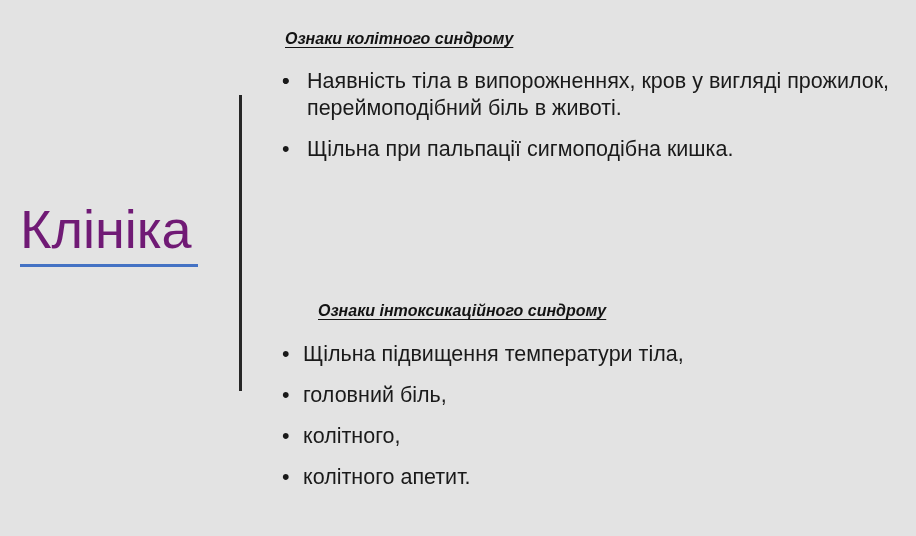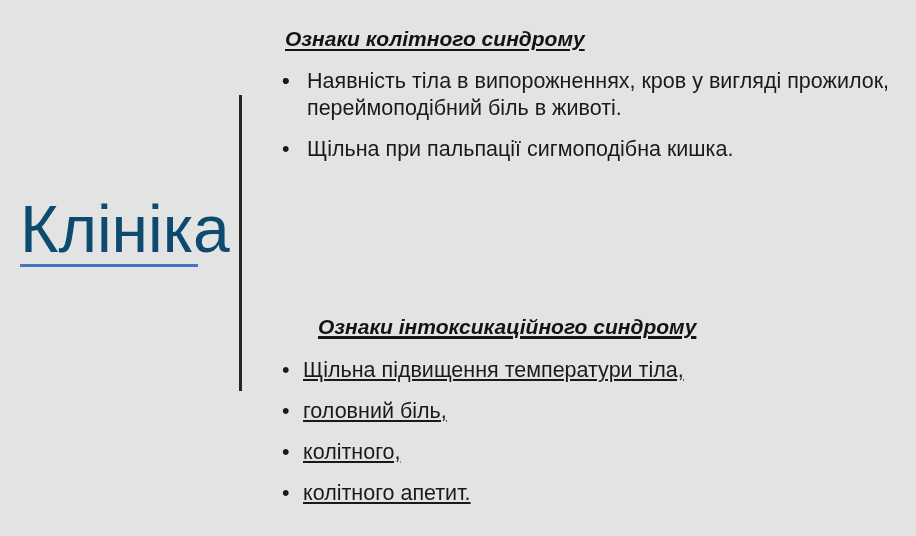--- a/index.html
+++ b/index.html
@@ -28,24 +28,24 @@
     position: absolute;
     left: 0;
     top: 196px;
     width: 235px;
     height: 90px;
   }
   .slide-title {
     position: absolute;
     left: 20px;
     top: 0;
-    font-size: 66px;
+    font-size: 54px;
     line-height: 66px;
     font-weight: 400;
-    color: #0c4a6e;
+    color: #701a75;
     white-space: nowrap;
     letter-spacing: 0px;
   }
   .title-underline {
     position: absolute;
     left: 20px;
     top: 68px;
     width: 178px;
     height: 3px;
     background: #4472c4;
@@ -69,24 +69,24 @@
     width: 646px;
     height: 536px;
   }
 
   .section {
     position: absolute;
     left: 0;
     width: 646px;
   }
   .section-colitis { top: 24px; }
-  .section-intox   { top: 312px; text-decoration: underline; }
+  .section-intox   { top: 296px; }
 
   .section-heading {
-    font-size: 21px;
+    font-size: 16px;
     line-height: 30px;
     font-weight: bold;
     font-style: italic;
     text-decoration: underline;
     text-underline-offset: 3px;
     color: #131313;
     white-space: nowrap;
   }
   .section-colitis .section-heading { margin-left: 15px; }
   .section-intox   .section-heading { margin-left: 48px; }

